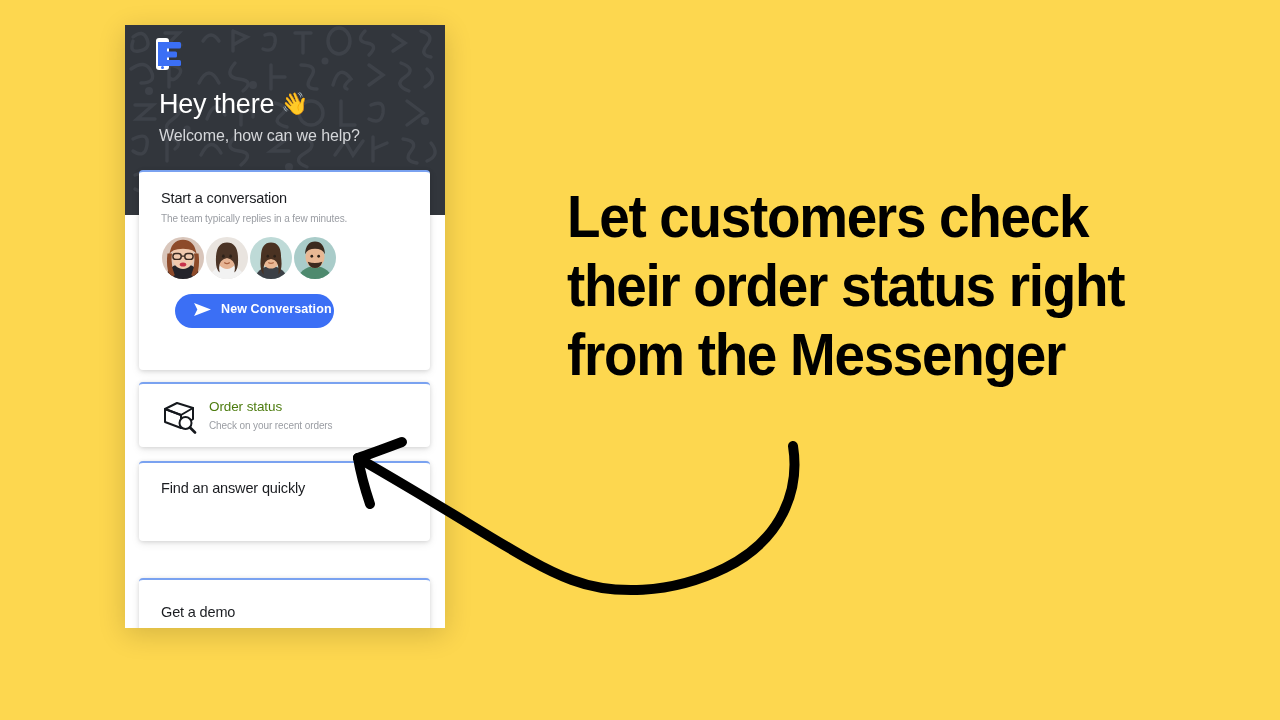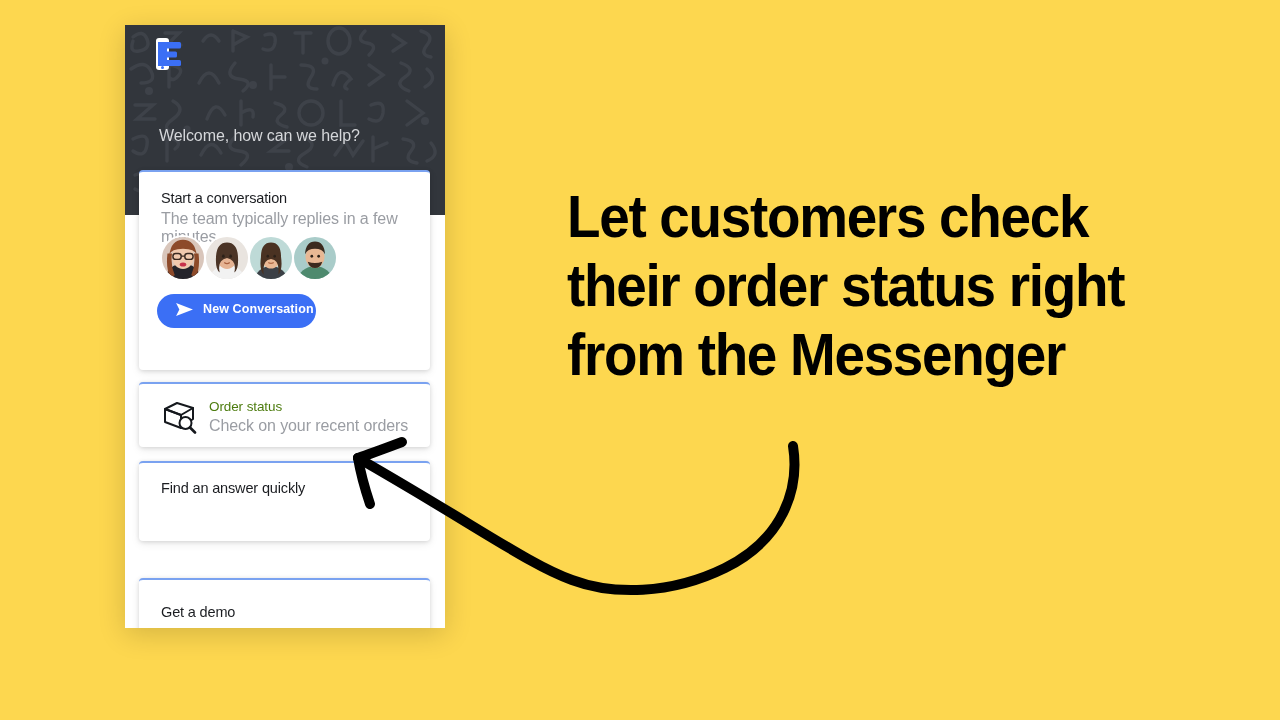--- a/index.html
+++ b/index.html
@@ -52,34 +52,34 @@
   #card-conversation{top:145px;height:200px;}
   #card-order{top:357px;height:65px;}
   #card-search{top:436px;height:80px;}
   #card-demo{top:553px;height:90px;}
 
   .card-title{
     color:#1b1d21;font-size:14.5px;line-height:19px;font-weight:400;
     letter-spacing:-.15px;
   }
   .card-sub{
-    color:#9a9da3;font-size:16px;line-height:18px;font-weight:400;
+    color:#9a9da3;font-size:10px;line-height:18px;font-weight:400;
     letter-spacing:-.1px;
   }
   
   #conv-title{position:absolute;left:22px;top:17px;}
   #conv-sub{position:absolute;left:22px;top:38px;}
   #avatars{position:absolute;left:21px;top:63px;display:flex;}
   .avatar{
     width:46px;height:46px;border-radius:50%;margin-right:-2px;
     border:2px solid #ffffff;box-sizing:border-box;overflow:hidden;
     position:relative;
   }
   #btn-new-conversation{
-    position:absolute;left:18px;top:122px;
+    position:absolute;left:36px;top:122px;
     width:159px;height:34px;border-radius:17px;
     background:#3B6FF5;border:none;cursor:pointer;
     display:flex;align-items:center;padding:0 0 4px 18px;box-sizing:border-box;
   }
   #btn-new-conversation .plane{width:19px;height:15px;margin-right:9px;flex:0 0 auto;}
   #btn-new-conversation .lbl{
     color:#ffffff;font-size:12.5px;font-weight:700;letter-spacing:.1px;
     white-space:nowrap;
   }
   
@@ -190,20 +190,21 @@
     <svg id="logo" viewBox="0 0 26 34">
       <rect x="1" y="1" width="13" height="32" rx="3" fill="#ffffff"></rect>
       <rect x="3" y="5" width="9" height="24" rx="1.5" fill="#3B6FF5"></rect>
       <rect x="3" y="5" width="23" height="6.5" rx="1.5" fill="#3B6FF5"></rect>
       <rect x="3" y="14.5" width="19" height="6" rx="1.5" fill="#3B6FF5"></rect>
       <rect x="3" y="23" width="23" height="6" rx="1.5" fill="#3B6FF5"></rect>
       <rect x="3" y="5" width="9" height="24" fill="#3B6FF5"></rect>
       <circle cx="7.5" cy="30.6" r="1.5" fill="#3B6FF5"></circle>
     </svg>
 
+    <div id="greeting"><span>Hey there</span><span class="wave">👋</span></div>
 
     <div id="subgreeting">Welcome, how can we help?</div>
   </div>
 
   <div id="cards">
 
     <div class="card" id="card-conversation">
       <div class="card-title" id="conv-title">Start a conversation</div>
       <div class="card-sub" id="conv-sub">The team typically replies in a few minutes.</div>
 

